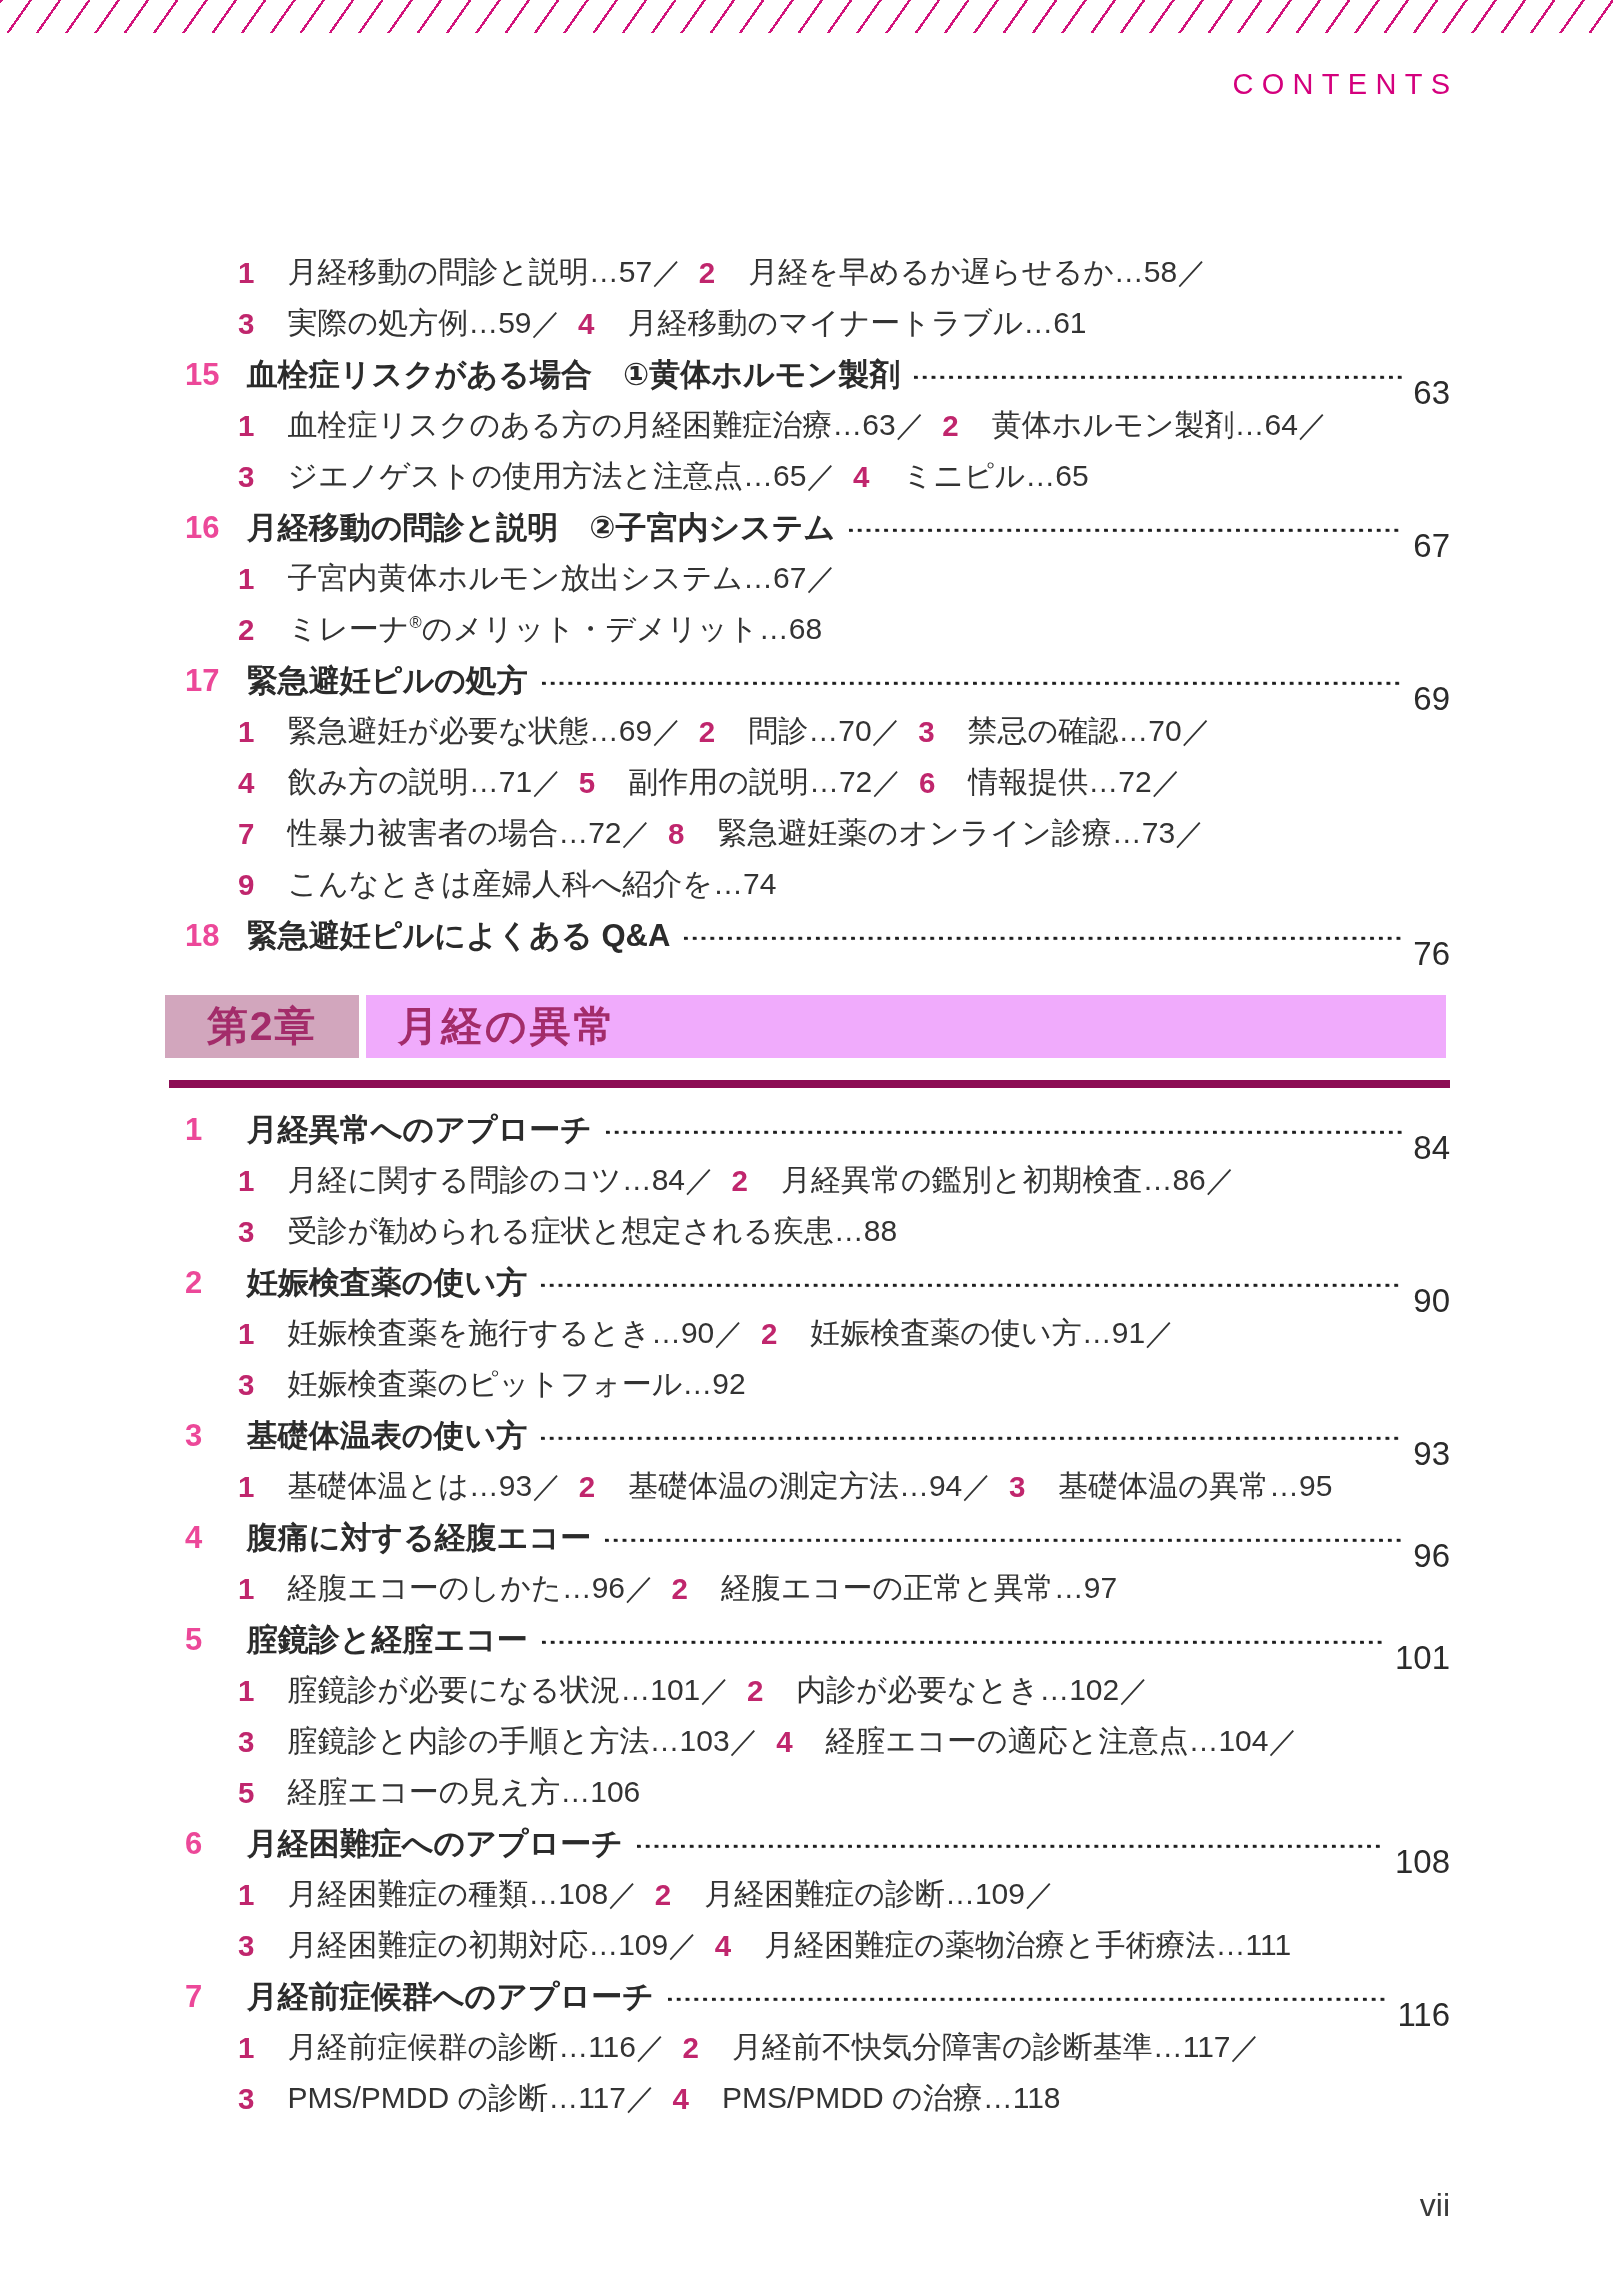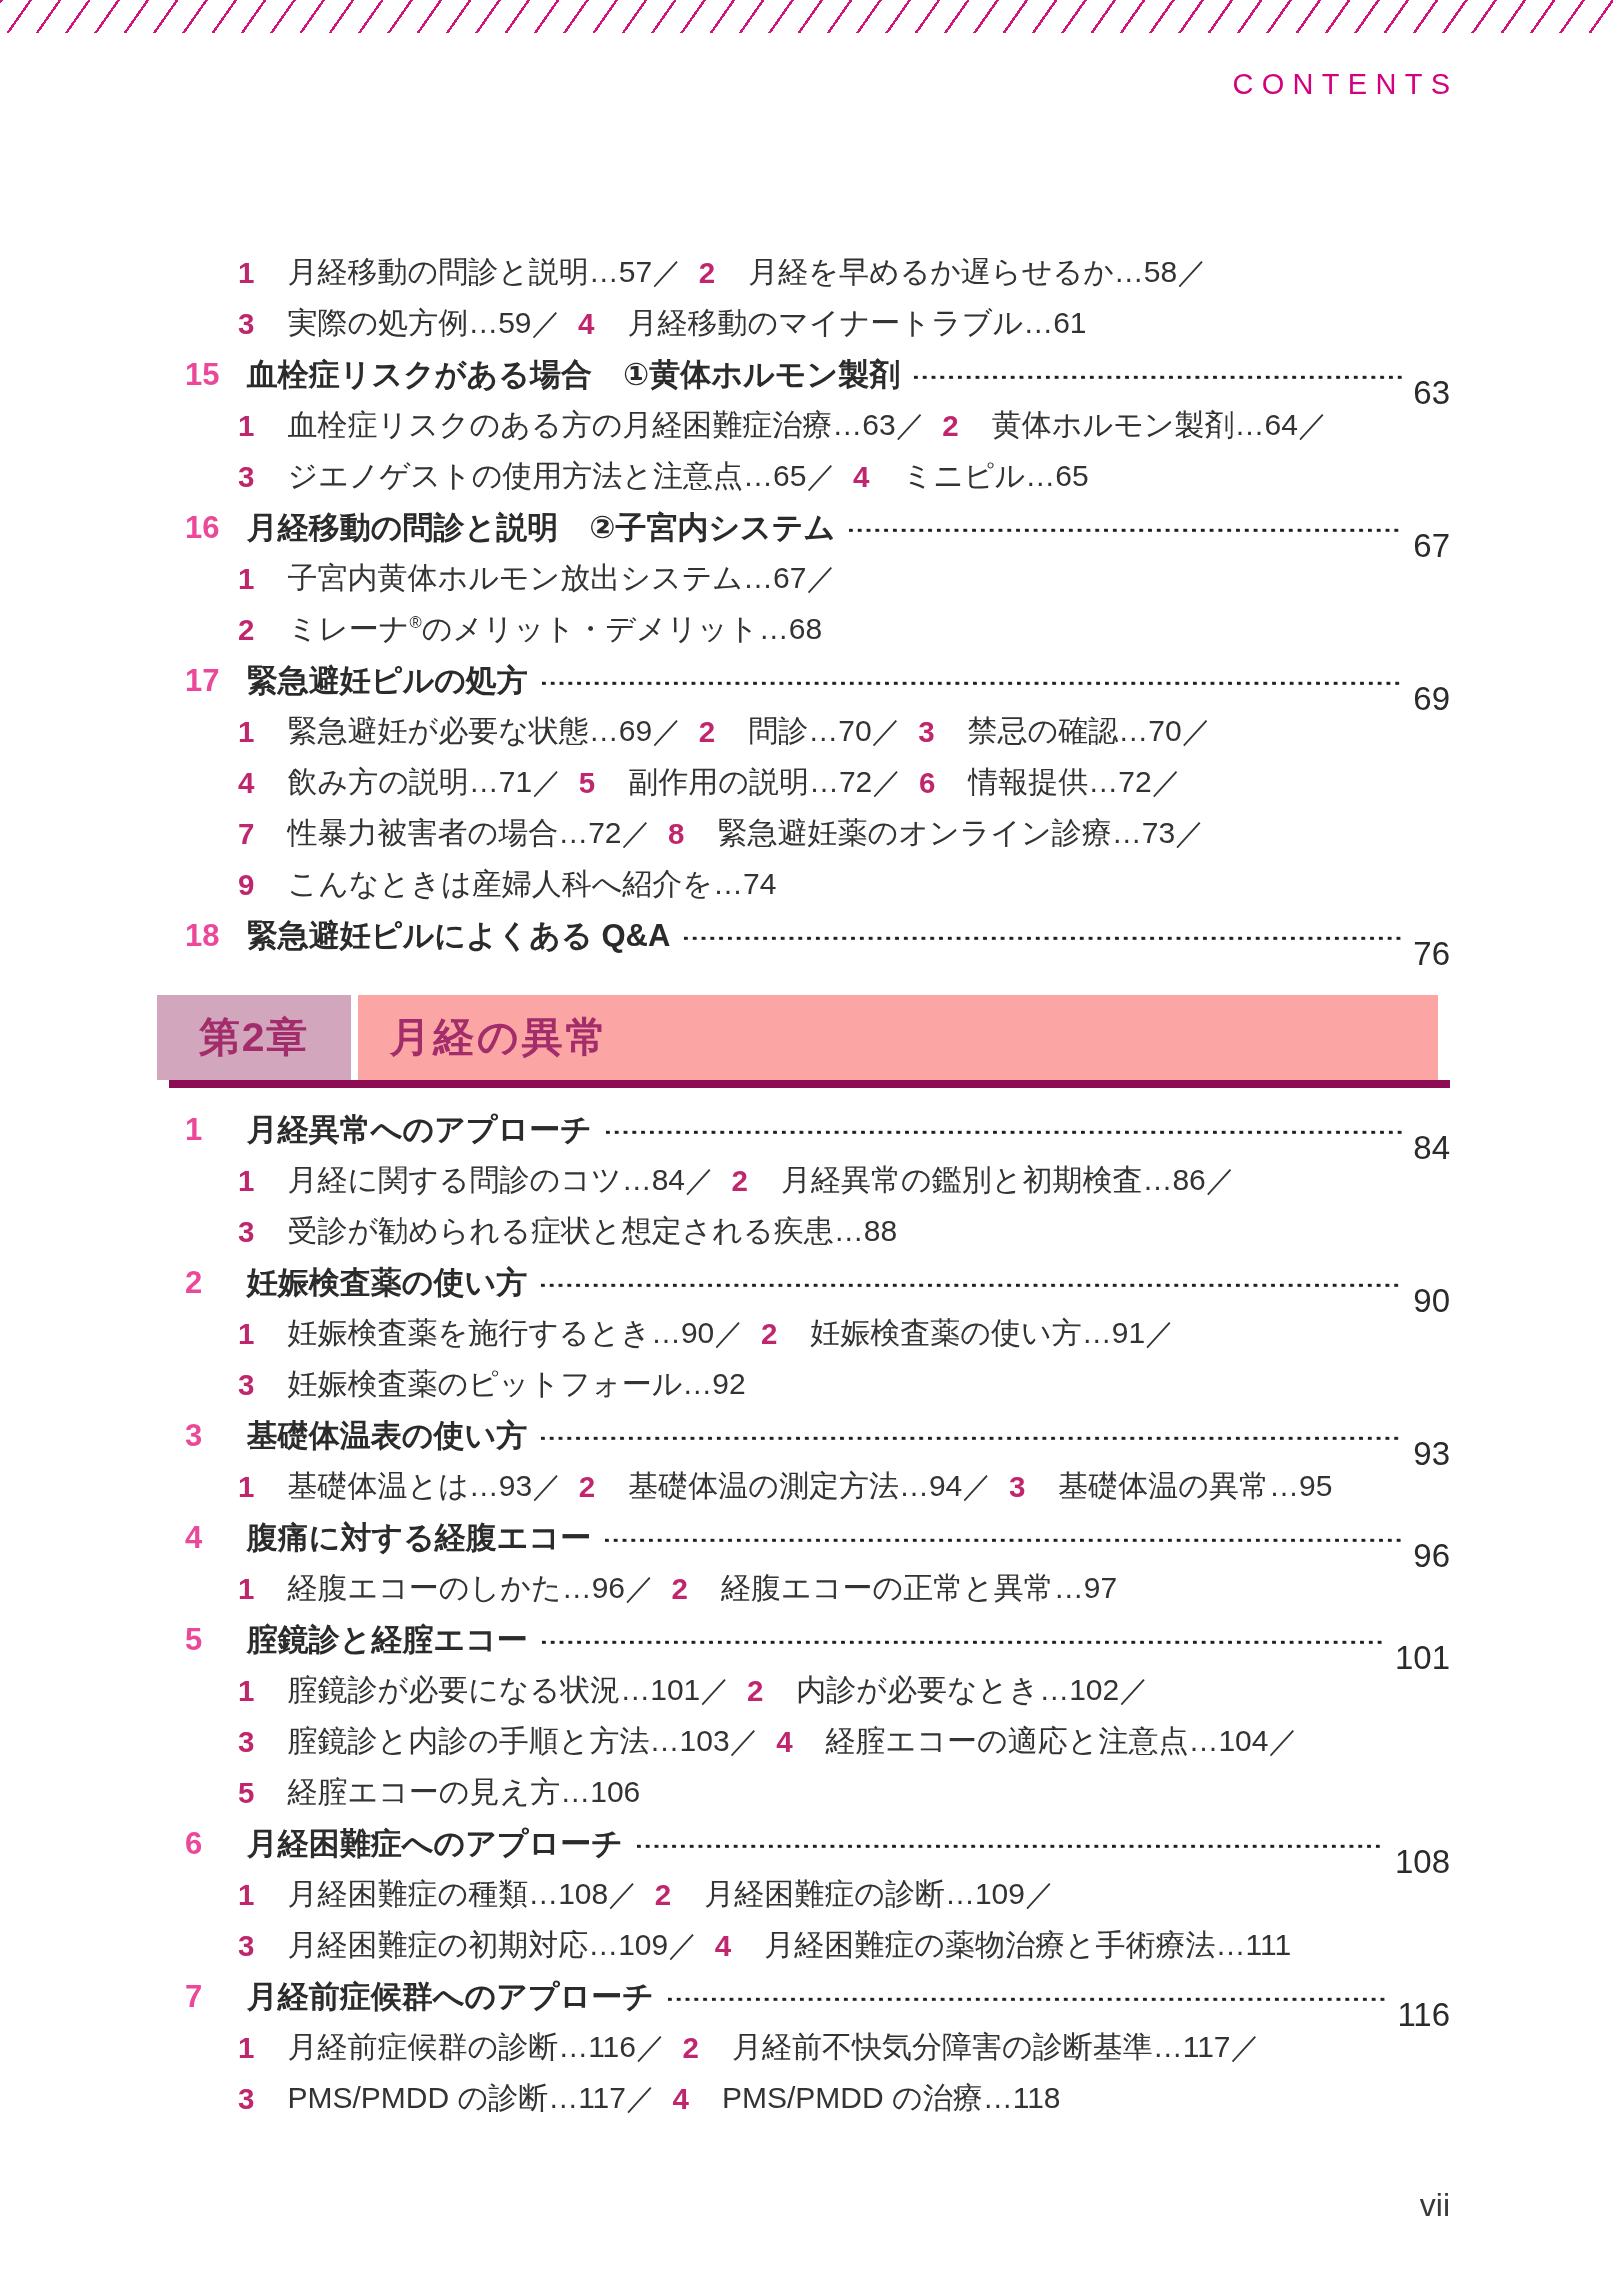--- a/index.html
+++ b/index.html
@@ -35,28 +35,28 @@
     background-size:8.8px 5.5px; background-repeat:repeat-x; background-position:left center;
   }
   .page-num { color:#2b2b2b; font-size:33px; flex:0 0 auto;margin-top:36px; }
   .sub-row { padding-left:69px; }
   .seg { display:inline-flex; align-items:center; }
   .seg + .seg { margin-left:16.6px; }
   .sub-num { color:#c0266d; font-weight:bold; font-size:29.5px; margin-right:33px; }
   .sub-text { color:#333333; font-size:30px; }
   .sub-text sup { font-size:0.55em; }
   
-  .chapter-banner { position:absolute; left:157px; top:995px; width:1281px; height:85px; display:flex; }
+  .chapter-banner { position:absolute; left:165px; top:995px; width:1281px; height:63px; display:flex; }
   .chapter-chip {
     width:194px; flex:0 0 auto; background:#d2a6bd; color:#a32c6a;
     font-size:41px; font-weight:bold; letter-spacing:1.8px;
     display:flex; align-items:center; justify-content:center;
   }
   .chapter-title-box {
-    flex:1 1 auto; margin-left:7.4px; background:#fca5a5; color:#a32c6a;
+    flex:1 1 auto; margin-left:7.4px; background:#f0abfc; color:#a32c6a;
     font-size:41px; font-weight:bold; letter-spacing:2.8px;
     display:flex; align-items:center; padding-left:31px;
   }
   .banner-bar { position:absolute; left:169px; top:1080px; width:1281px; height:8.3px; background:#8c0d54; }
   .folio { position:absolute; top:2187px; right:163px; font-size:32px; color:#3a3a3a; }
 </style>
 </head>
 <body>
 
 <div class="page">

